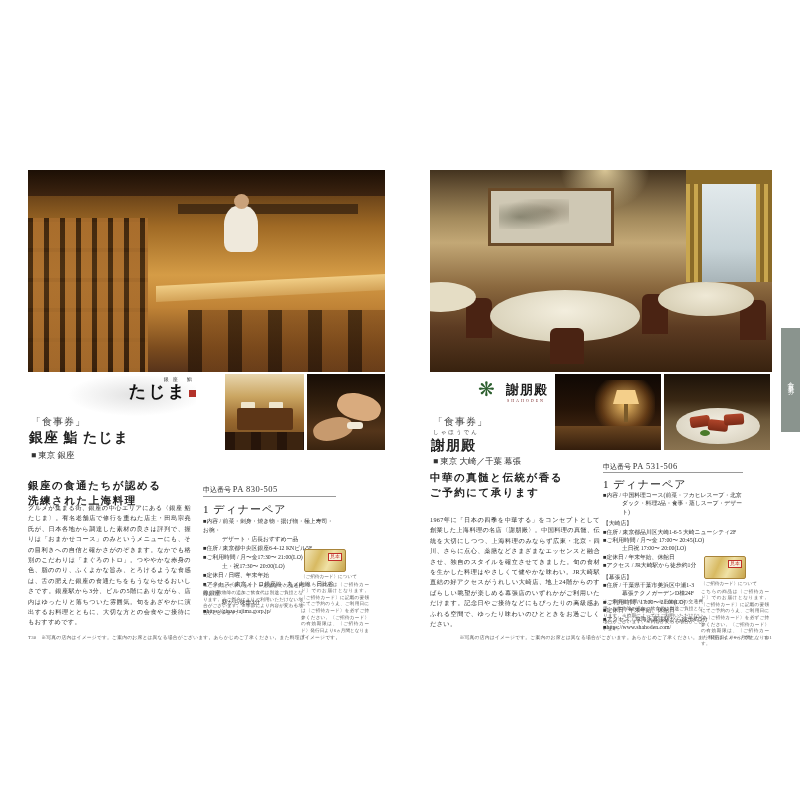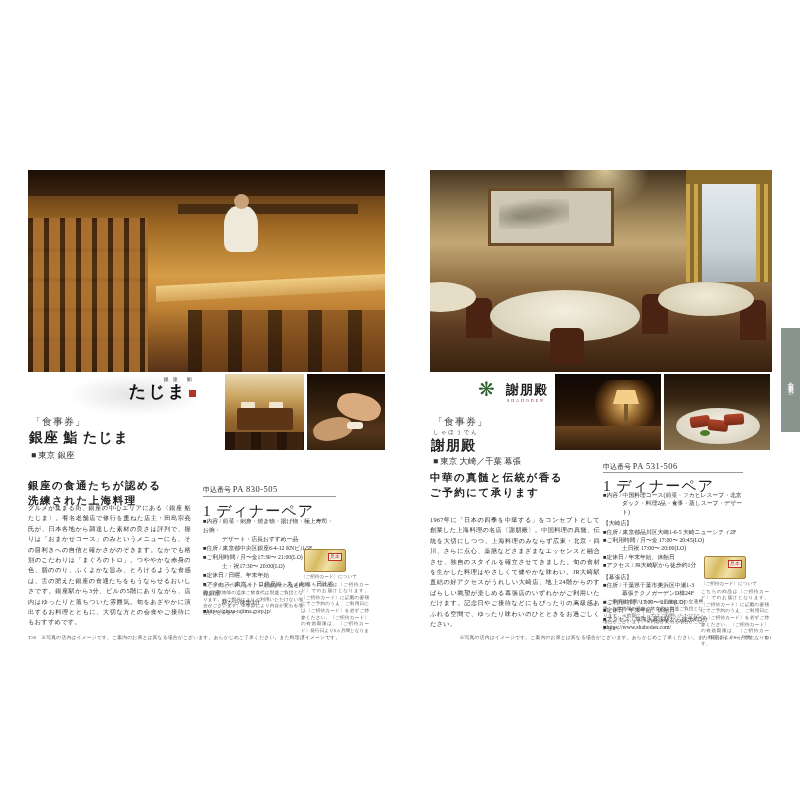--- a/index.html
+++ b/index.html
@@ -88,21 +88,21 @@
   .headline{font-size:10.5px;font-weight:bold;color:#222;letter-spacing:1.5px;line-height:15px;margin-top:7px;}
   .l-head{left:28px;top:471px;} .r-head{left:430px;top:463px;}
   .body-txt{font-size:6.2px;line-height:10.4px;color:#2e2e2e;text-align:justify;letter-spacing:.3px;}
   .l-body{left:28px;top:503px;width:163px;} .r-body{left:430px;top:515px;width:170px;}
 
   .order-row{font-size:7px;color:#333;}
   .order-row .num{font-size:8.5px;letter-spacing:.5px;}
   .l-order{left:203px;top:484px;} .r-order{left:603px;top:461px;}
   .rule{height:1px;background:#9a9a9a;}
   .l-rule{left:203px;top:496px;width:133px;} .r-rule{left:603px;top:472px;width:140px;}
-  .plan{font-size:15px;color:#222;letter-spacing:1px;}
+  .plan{font-size:11px;color:#222;letter-spacing:1px;}
   .l-plan{left:203px;top:502px;} .r-plan{left:603px;top:477px;}
 
   .details{font-size:5.8px;line-height:9px;color:#2e2e2e;}
   .l-details{left:203px;top:517px;width:135px;}
   .r-details{left:603px;top:491px;width:142px;line-height:8.4px;}
   .details .cont{padding-left:19px;}
   .details .store{margin-top:3px;}
 
   .fine{font-size:4.6px;line-height:6.8px;color:#555;text-align:justify;}
   .l-fine{left:203px;top:583px;width:100px;} .r-fine{left:603px;top:599px;width:100px;}

